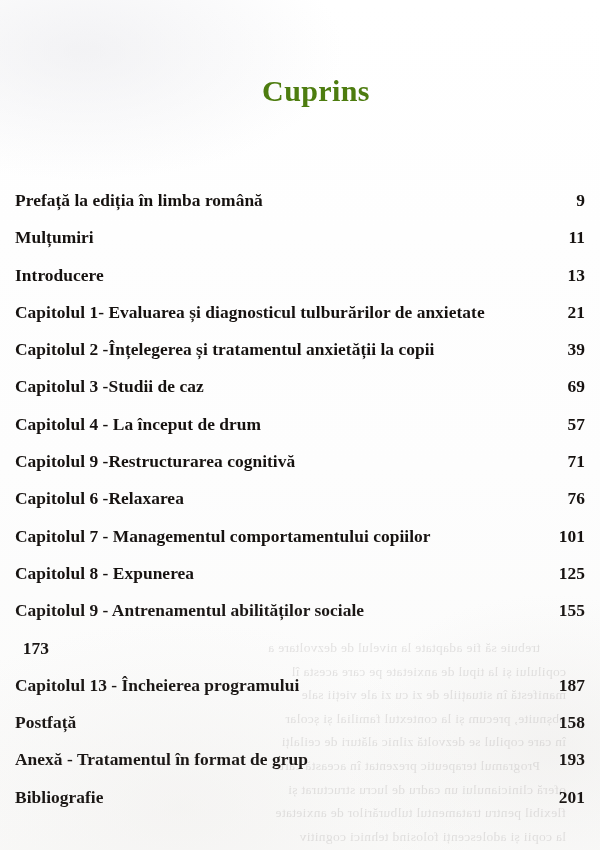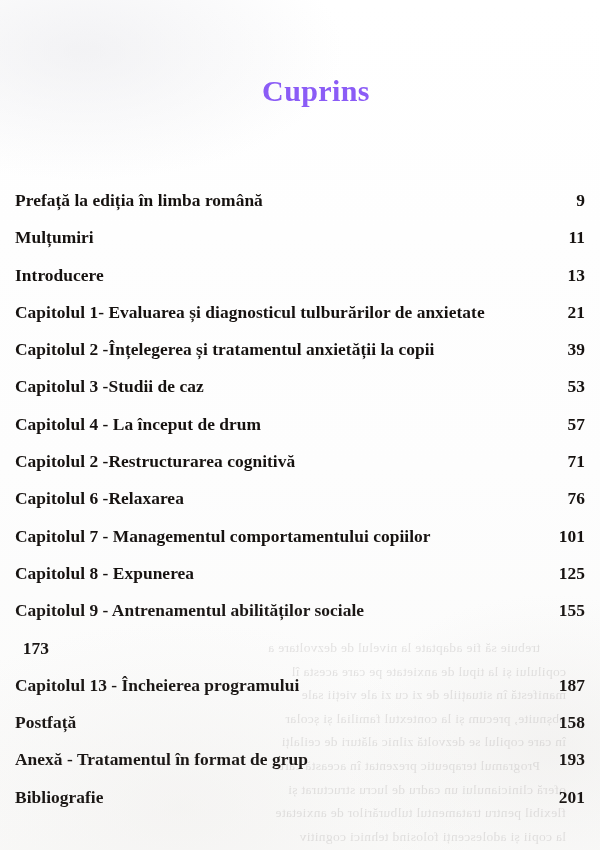--- a/index.html
+++ b/index.html
@@ -61,21 +61,21 @@
   
   #toc-title {
     position: absolute;
     left: 0;
     right: 0;
     top: 74px;
     text-align: center;
     font-size: 30px;
     font-weight: bold;
     letter-spacing: 0.4px;
-    color: #8b5cf6;
+    color: #4d7c0f;
     margin-left: 32px;
   }
 
   
   #toc-list {
     position: absolute;
     left: 15px;
     right: 15px;
     top: 190px;
   }
@@ -144,28 +144,28 @@
       <div class="toc-entry">
         <span class="toc-label">Capitolul 1- Evaluarea și diagnosticul tulburărilor de anxietate</span>
         <span class="toc-page">21</span>
       </div>
       <div class="toc-entry">
         <span class="toc-label">Capitolul 2 -Înțelegerea și tratamentul anxietății la copii</span>
         <span class="toc-page">39</span>
       </div>
       <div class="toc-entry">
         <span class="toc-label">Capitolul 3 -Studii de caz</span>
-        <span class="toc-page">53</span>
+        <span class="toc-page">69</span>
       </div>
       <div class="toc-entry">
         <span class="toc-label">Capitolul 4 - La început de drum</span>
         <span class="toc-page">57</span>
       </div>
       <div class="toc-entry">
-        <span class="toc-label">Capitolul 2 -Restructurarea cognitivă</span>
+        <span class="toc-label">Capitolul 9 -Restructurarea cognitivă</span>
         <span class="toc-page">71</span>
       </div>
       <div class="toc-entry">
         <span class="toc-label">Capitolul 6 -Relaxarea</span>
         <span class="toc-page">76</span>
       </div>
       <div class="toc-entry">
         <span class="toc-label">Capitolul 7 - Managementul comportamentului copiilor</span>
         <span class="toc-page">101</span>
       </div>

